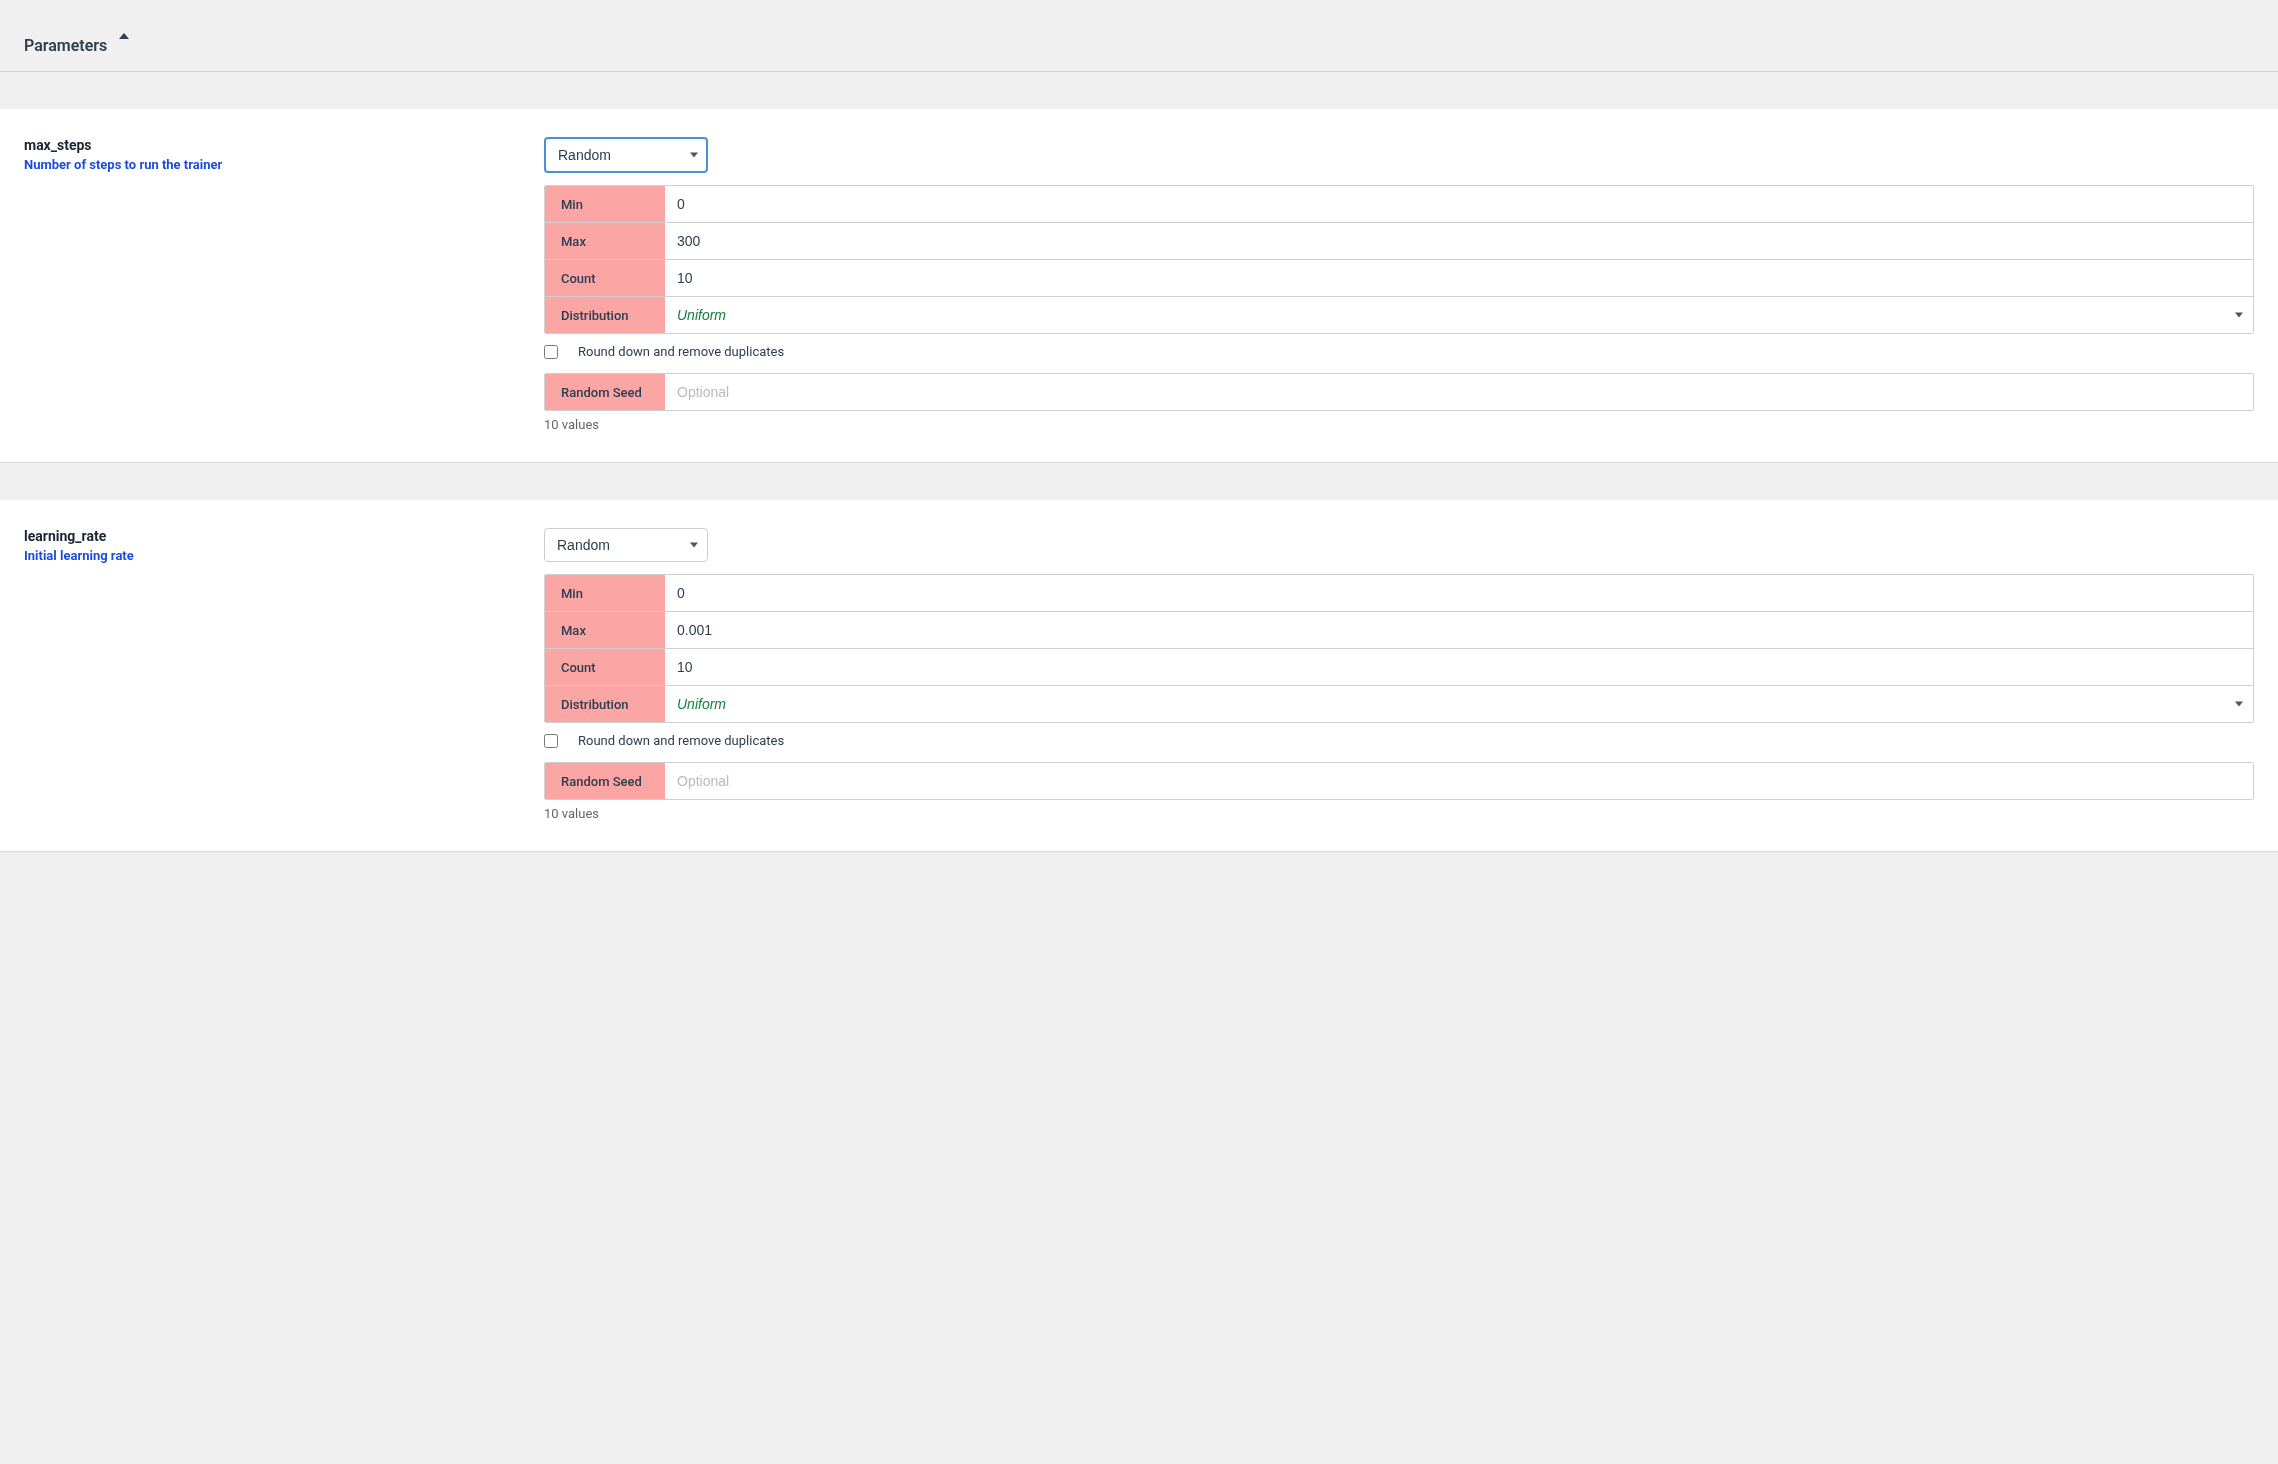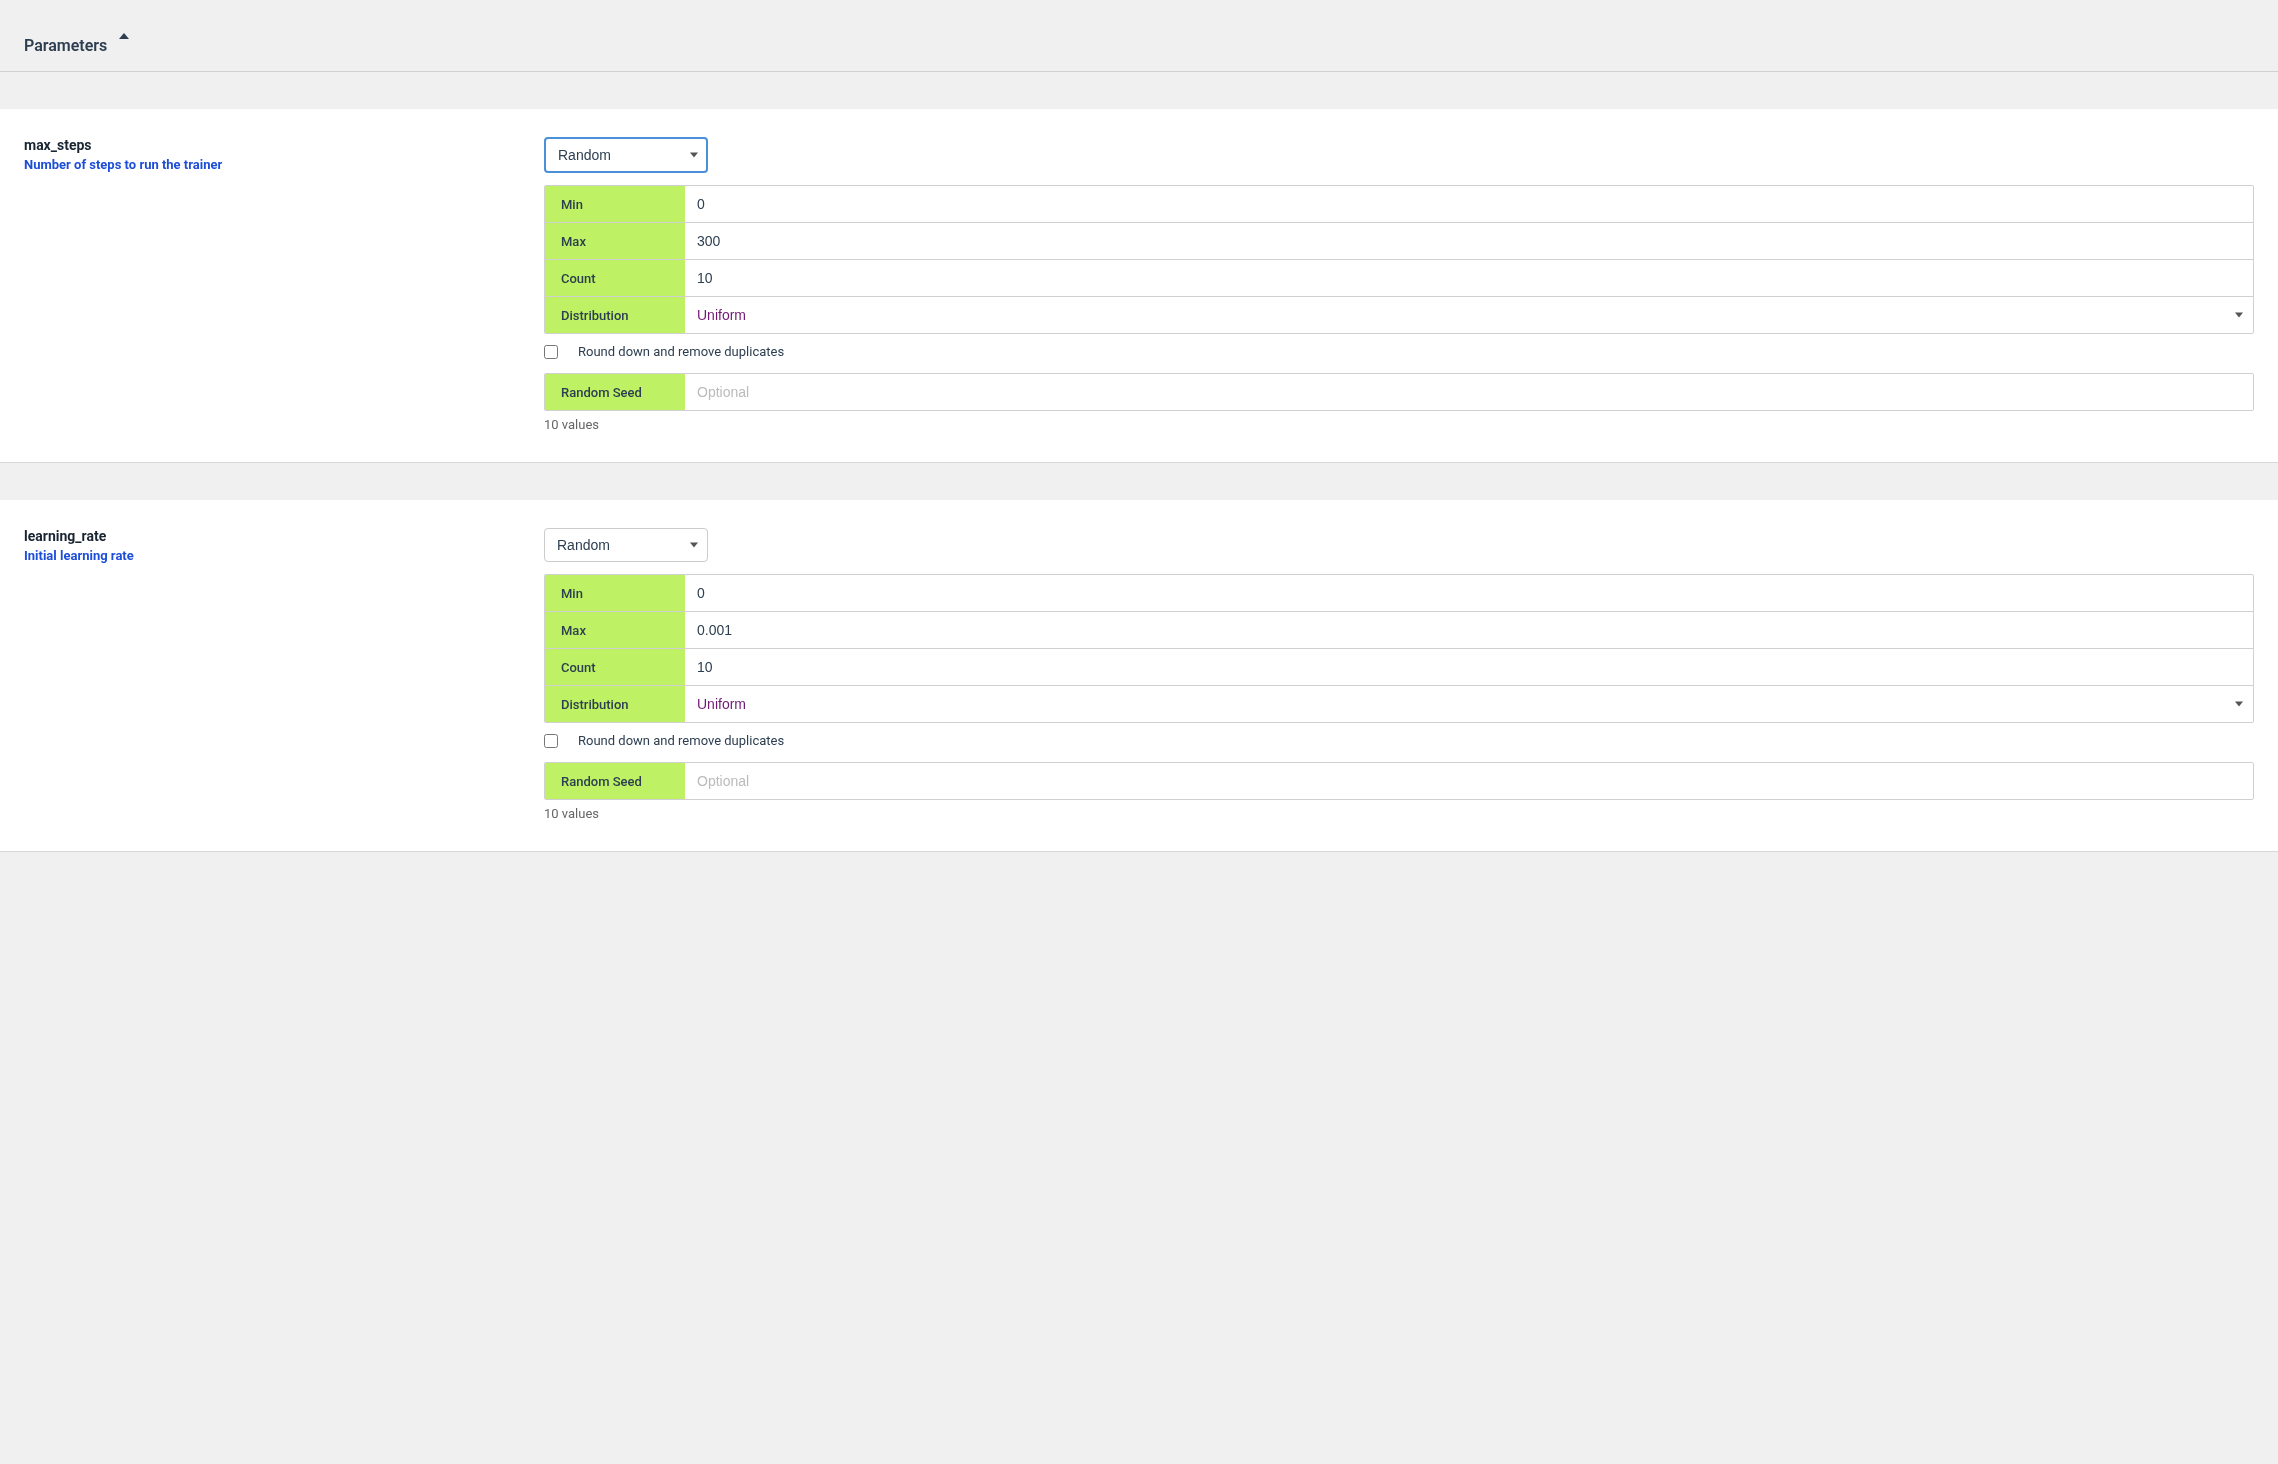--- a/index.html
+++ b/index.html
@@ -135,26 +135,26 @@
       display: flex;
       align-items: stretch;
       border-bottom: 1px solid #d0d0d0;
     }
 
     .field-row:last-child {
       border-bottom: none;
     }
 
     .field-label {
-      background: #bef264;
+      background: #fca5a5;
       color: #2c3e50;
       font-size: 13px;
       font-weight: 500;
       padding: 10px 16px;
-      width: 140px;
+      width: 120px;
       flex-shrink: 0;
       display: flex;
       align-items: center;
     }
 
     .field-input {
       flex: 1;
       padding: 10px 12px;
       border: none;
       outline: none;
@@ -172,25 +172,26 @@
       position: relative;
       background: #fff;
     }
 
     .distribution-select {
       width: 100%;
       padding: 10px 32px 10px 12px;
       border: none;
       outline: none;
       font-size: 14px;
-      color: #701a75;
+      color: #15803d;
       background: transparent;
       appearance: none;
       -webkit-appearance: none;
       cursor: pointer;
+      font-style: italic;
     }
 
     .distribution-select-wrapper::after {
       content: '';
       position: absolute;
       right: 10px;
       top: 50%;
       transform: translateY(-50%);
       pointer-events: none;
       border-left: 4px solid transparent;

